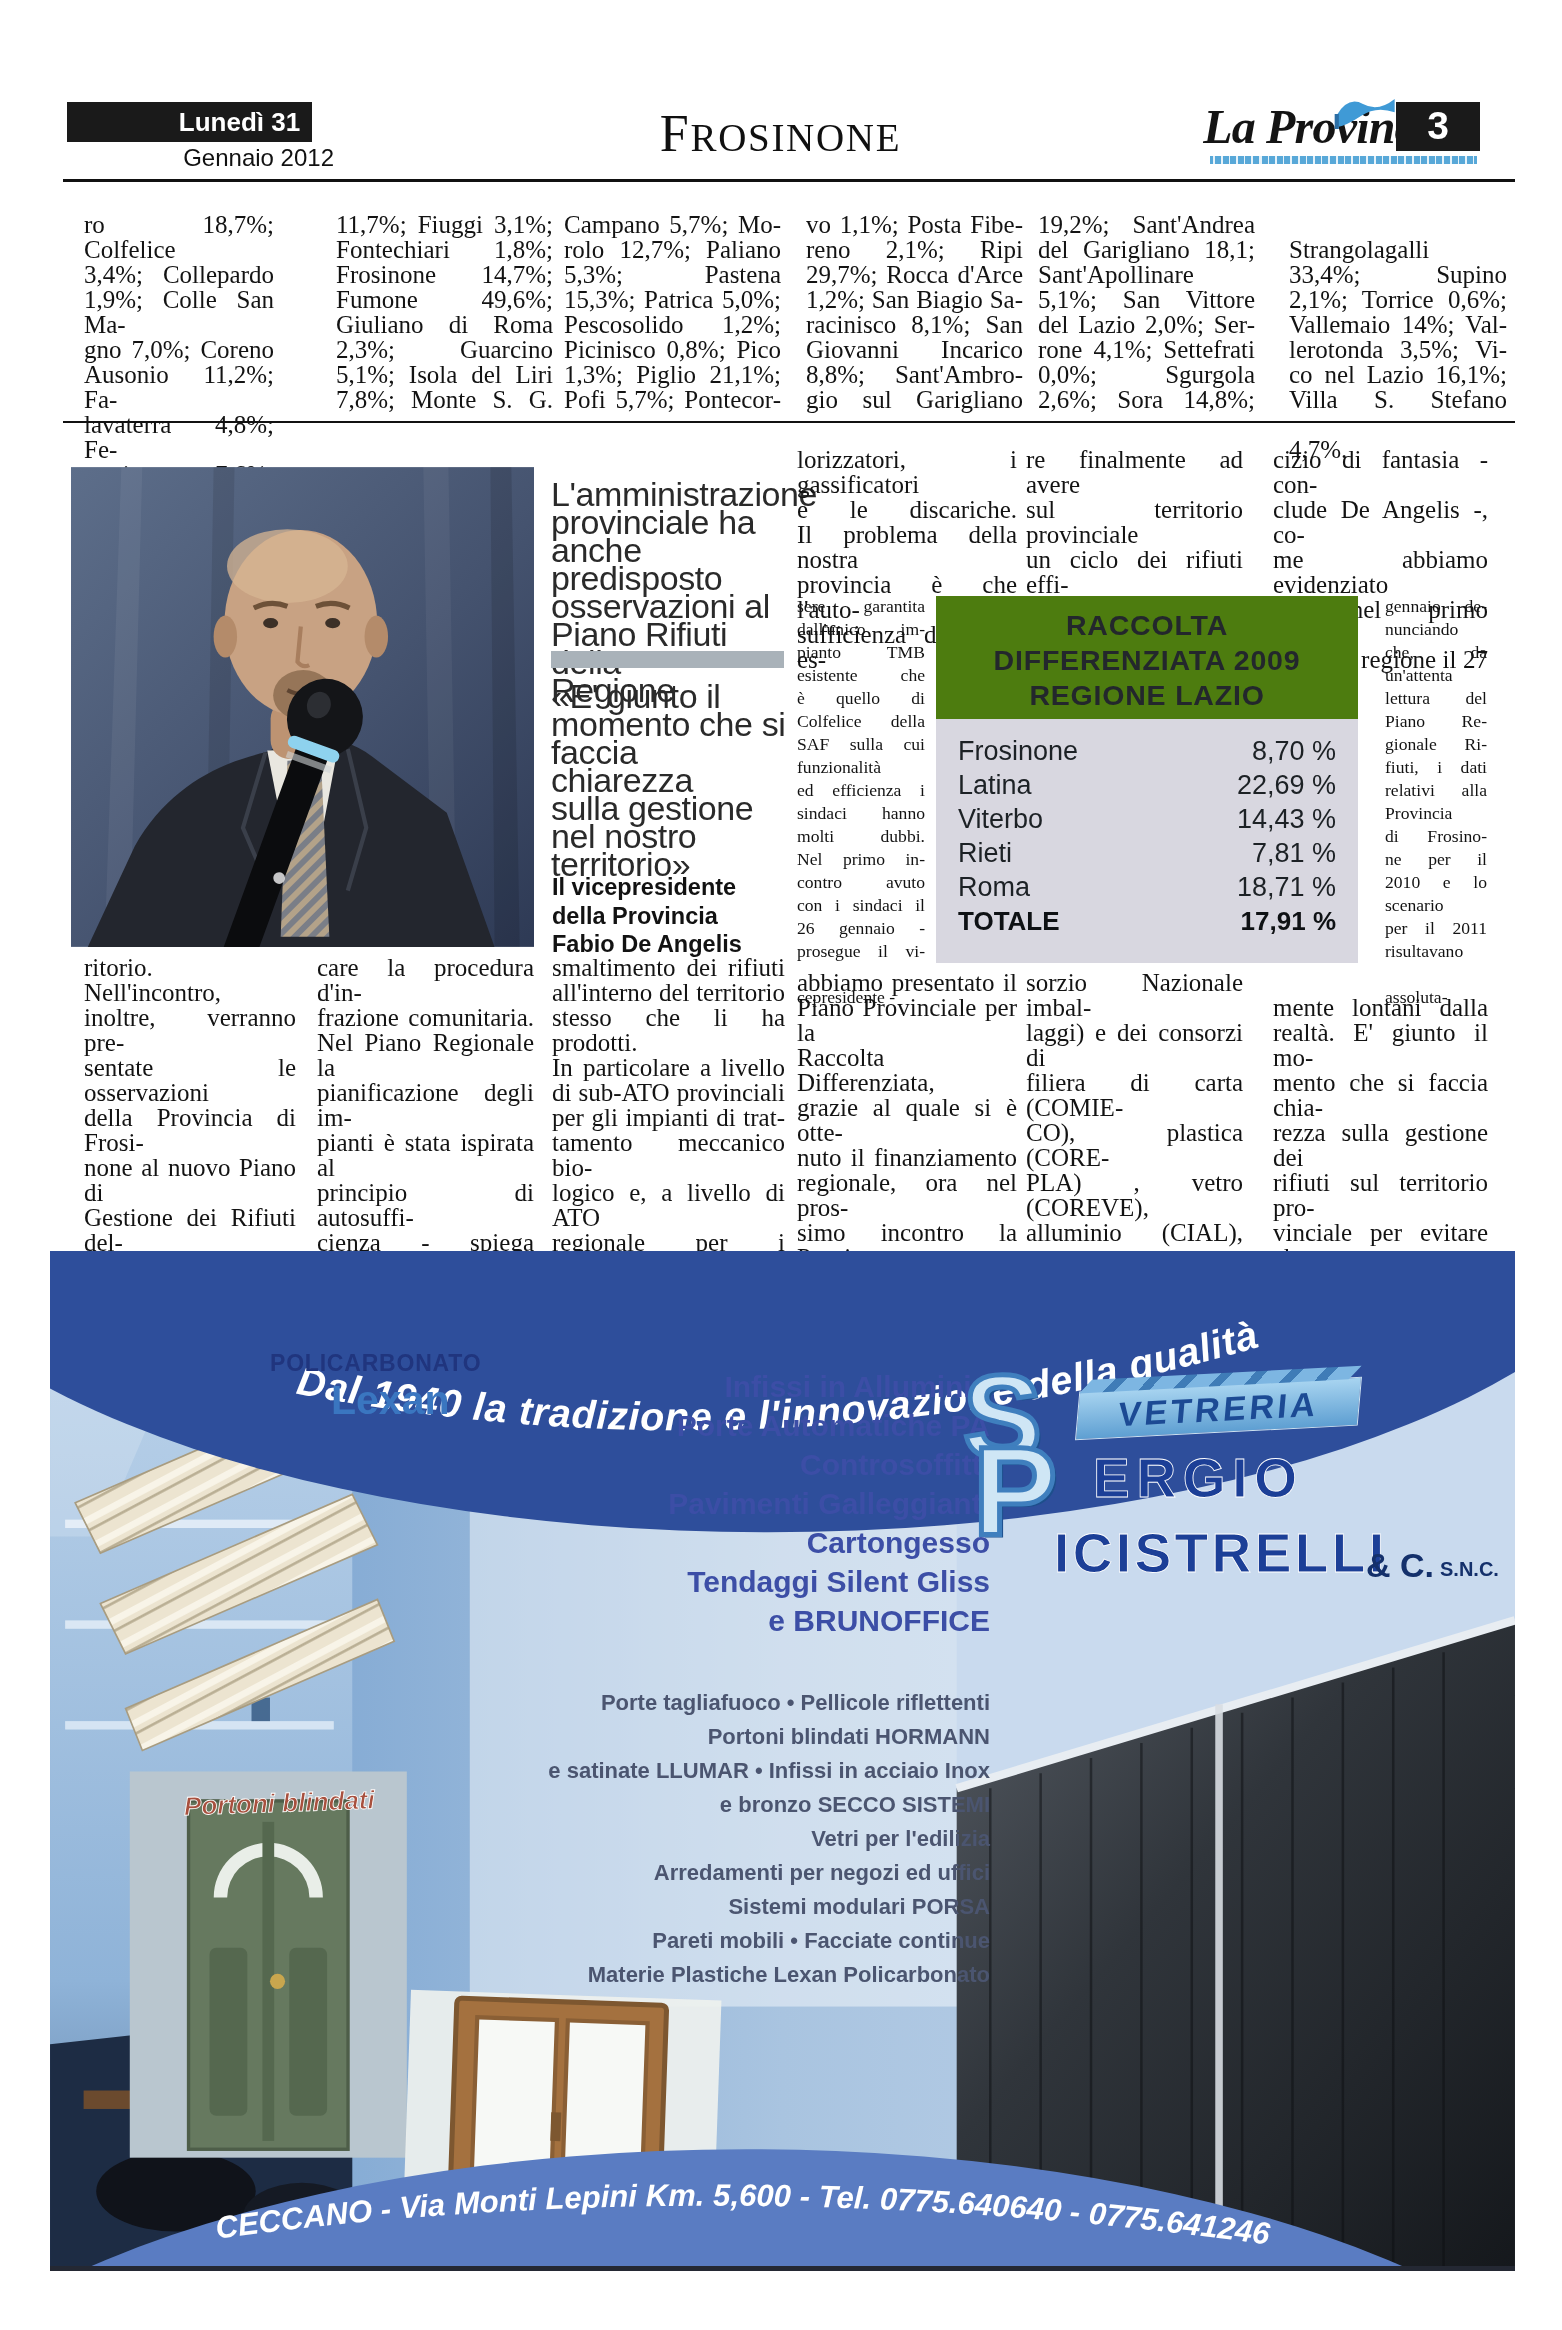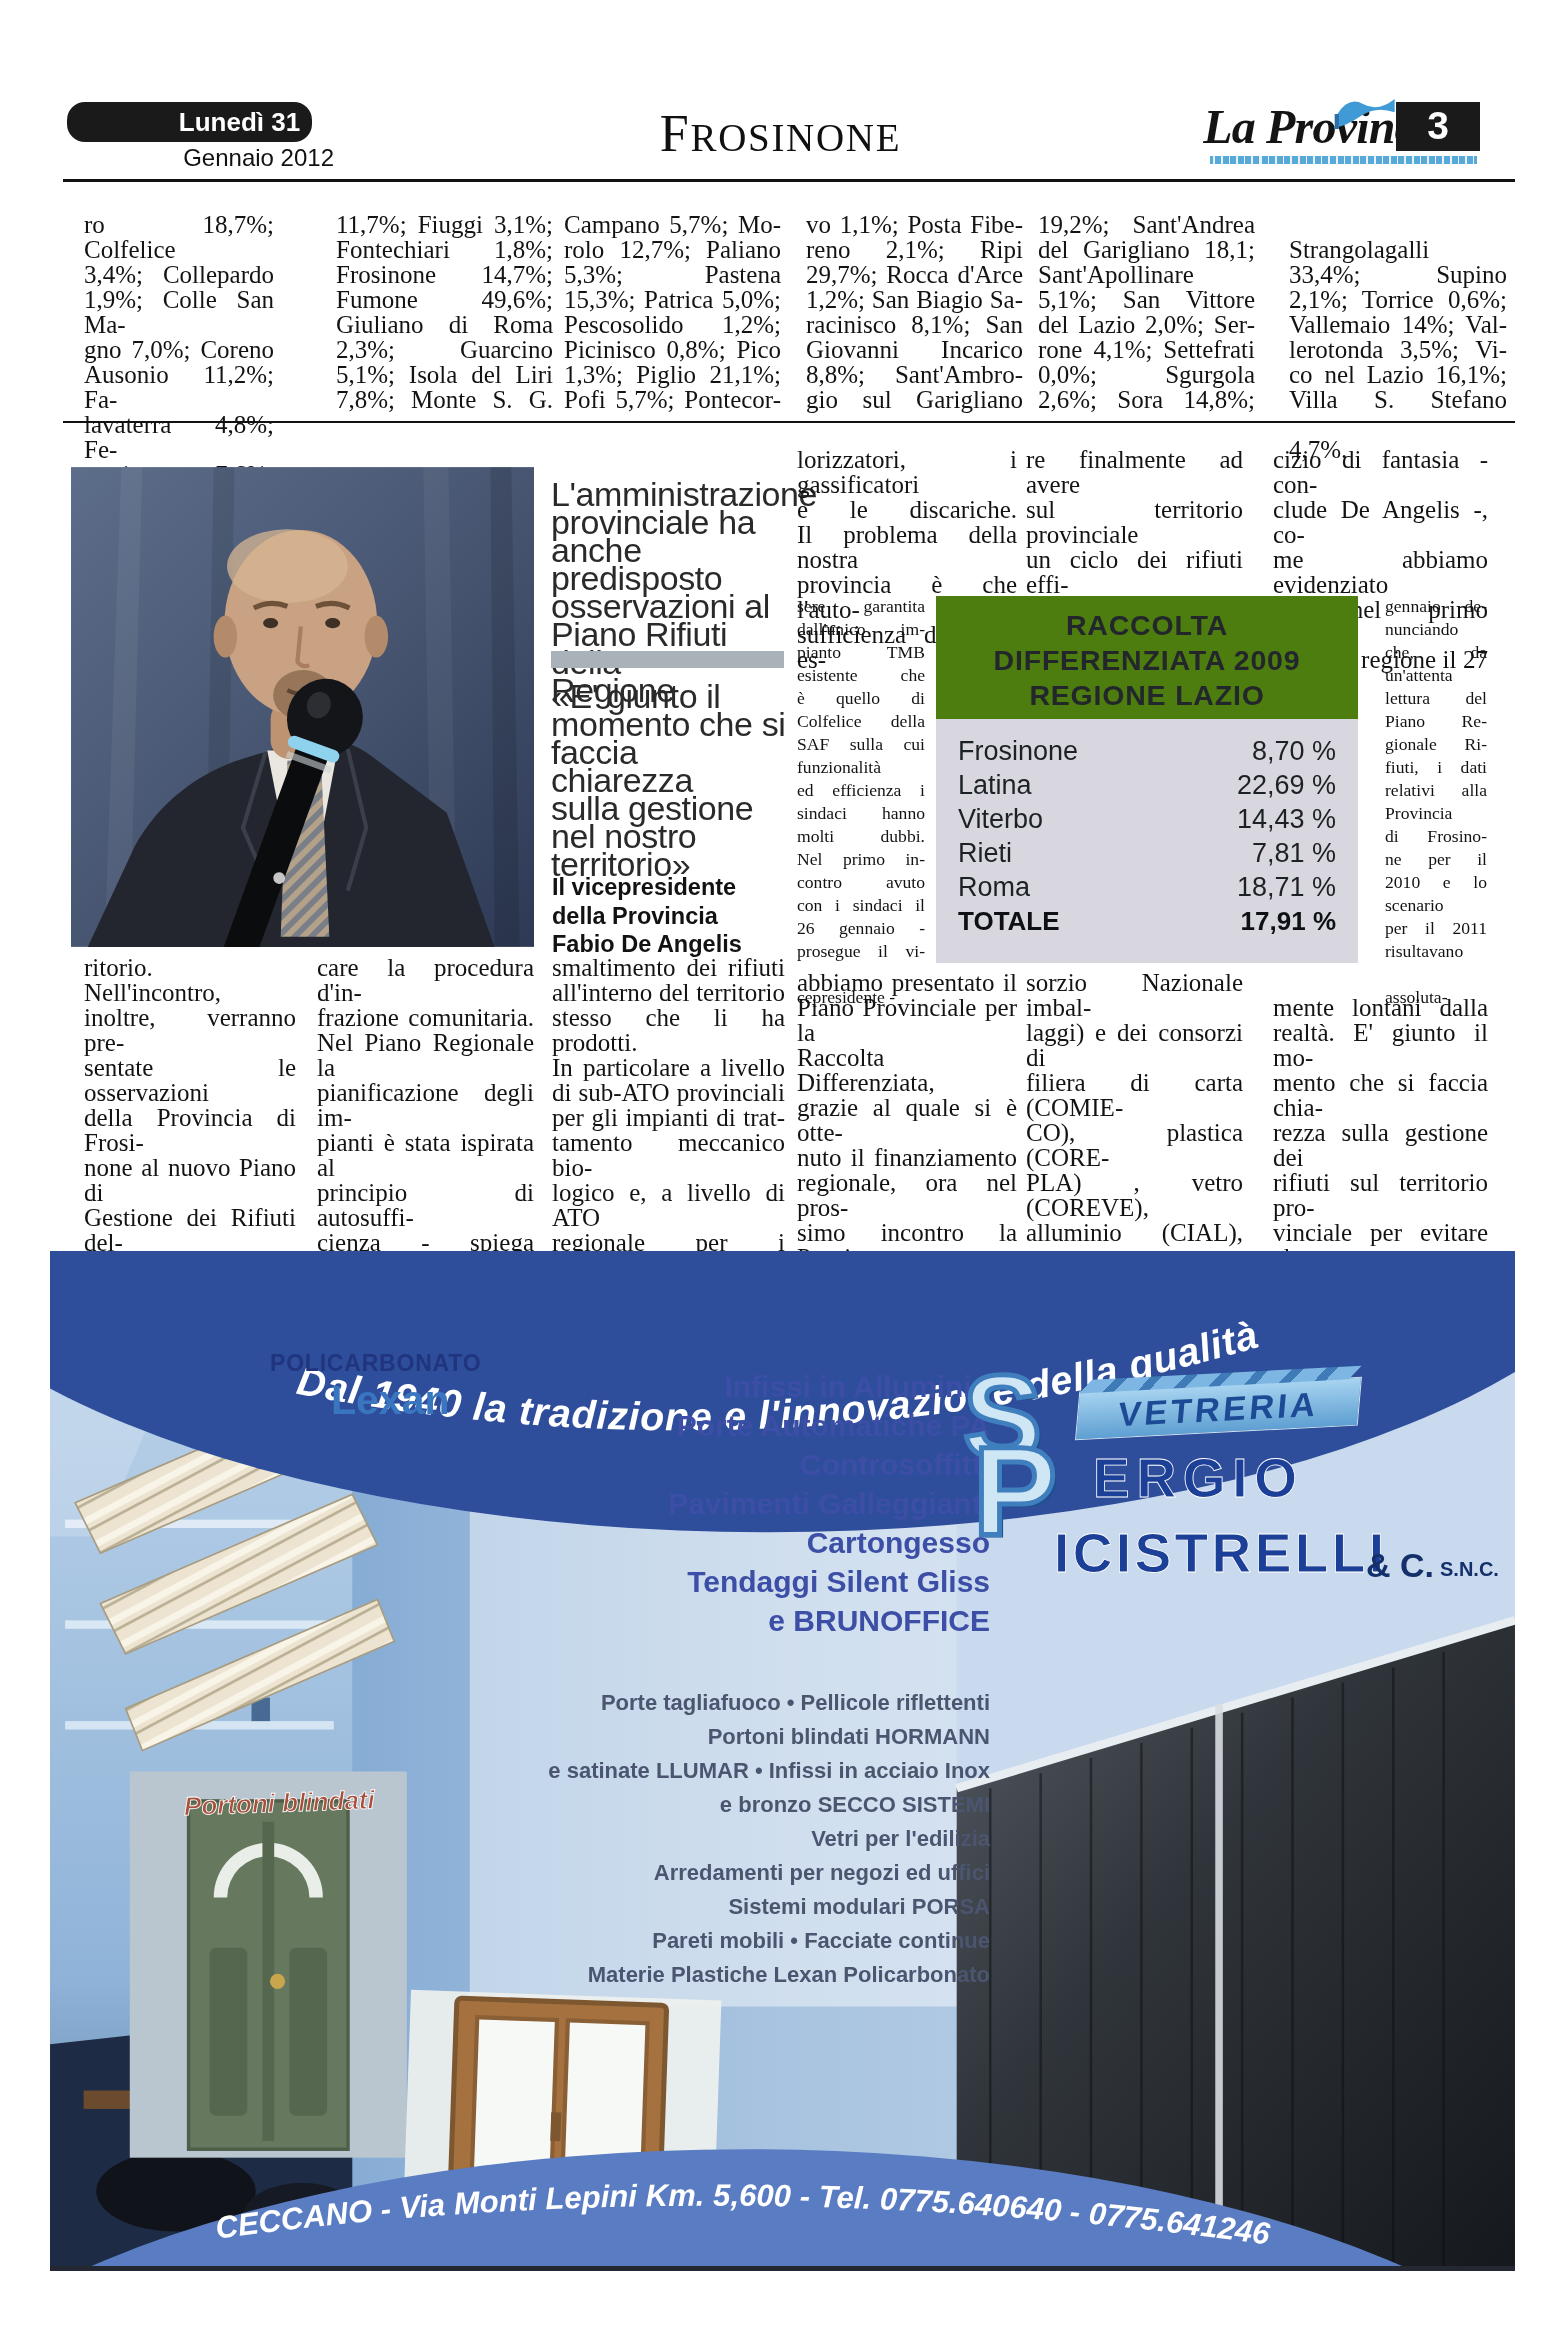--- a/index.html
+++ b/index.html
@@ -8,21 +8,21 @@
     position: relative; width: 1562px; height: 2330px;
     background: #ffffff; overflow: hidden;
     font-family: "Liberation Serif","DejaVu Serif",serif;
     color:#111;
   }
   .abs { position:absolute; }
 
   
   .date-box { left:67px; top:102px; width:245px; height:40px; background:#1a1a1a;
     color:#fff; font-family:"Liberation Sans","DejaVu Sans",sans-serif;
-    font-weight:bold; font-size:26px; text-align:right; padding:5px 11.8px 0 0;border-radius:18px; }
+    font-weight:bold; font-size:26px; text-align:right; padding:5px 11.8px 0 0; }
   .date-sub { left:67px; top:144px; width:267px; text-align:right;
     font-family:"Liberation Sans","DejaVu Sans",sans-serif; font-size:24px; color:#111; }
   .section-title { left:583px; top:104px; width:395px; text-align:center;
     font-family:"Liberation Serif","DejaVu Serif",serif; font-size:39px; letter-spacing:1.7px; color:#101010; }
   .section-title::first-letter { font-size:52px; }
   .masthead { left:1174px; top:99px; width:306px; text-align:center;
     font-family:"Liberation Serif","DejaVu Serif",serif; font-style:italic; font-weight:bold;
     font-size:48px; color:#141414; letter-spacing:-0.8px; }
   .masthead-flag { left:1333px; top:94px; }
   .masthead-bar { left:1210px; top:156px; width:267px; height:8.4px; background:#58a8d8;

